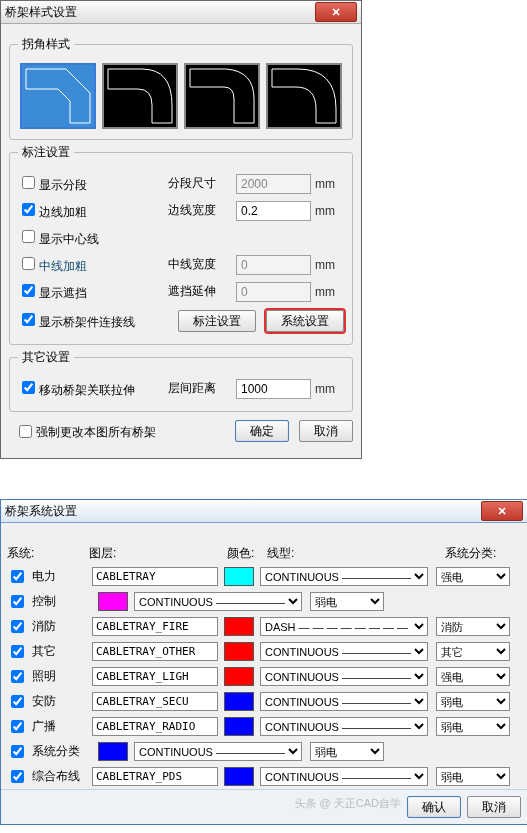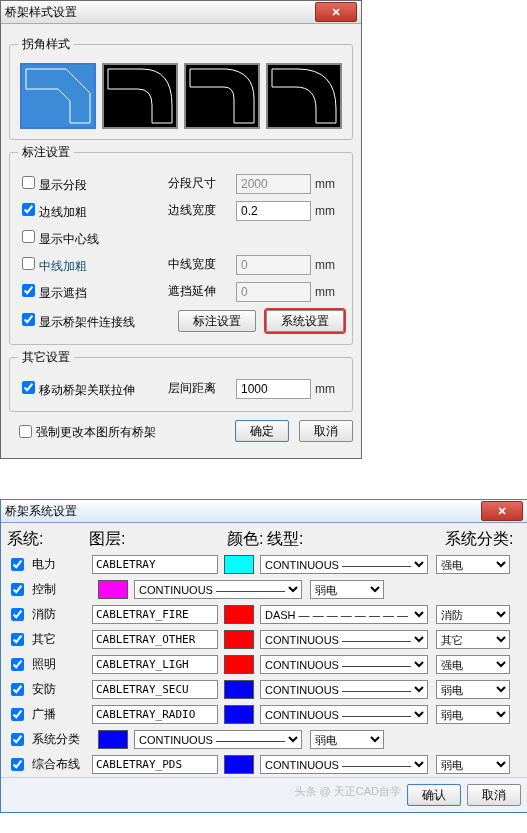--- a/index.html
+++ b/index.html
@@ -27,21 +27,21 @@
 .btn.highlighted{outline:2px solid #e03030;outline-offset:0}
 .btn.default{border:1px solid #4a7dbb;box-shadow:0 0 1px #6aa0e0 inset}
 .right-field{display:flex;align-items:center}
 .right-field .lbl{width:62px}
 .btn-row{display:flex;gap:10px;justify-content:center;margin-top:2px}
 .footer{display:flex;gap:10px;justify-content:center;padding:4px 0 8px;align-items:center}
 .force-chk{margin-right:auto;margin-left:6px;display:flex;align-items:flex-end}
 
 .dialog2{margin-top:40px;width:526px;border:1px solid #4a7dbb}
 .dialog2 .titlebar{background:linear-gradient(#fdfefe,#dbe8f6)}
-.hdr{display:flex;font-size:16px;padding:6px 6px 2px}
+.hdr{display:flex;font-size:12px;padding:22px 6px 2px}
 .col-sys{width:82px}.col-layer{width:138px}.col-color{width:40px}.col-ltype{width:178px}.col-class{width:70px}
 .sysrow{display:flex;align-items:center;padding:3px 6px}
 .sysrow input[type=checkbox]{margin-right:8px}
 .sysname{width:60px}
 .layer-in{width:118px;border:1px solid #888;height:17px;font-size:11px;font-family:monospace;padding:0 3px}
 .swatch{width:28px;height:17px;border:1px solid #555;margin:0 6px;cursor:pointer}
 .ltype-sel,.class-sel{border:1px solid #888;height:19px;font-size:11px;background:#fff}
 .ltype-sel{width:168px;margin-right:8px}
 .class-sel{width:74px}
 .footer2{display:flex;justify-content:flex-end;padding:6px;gap:6px;background:#eef2f7;border-top:1px solid #c5d3e6}

